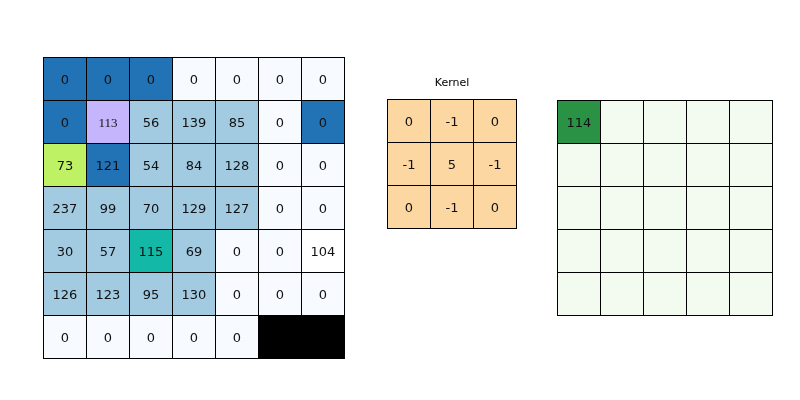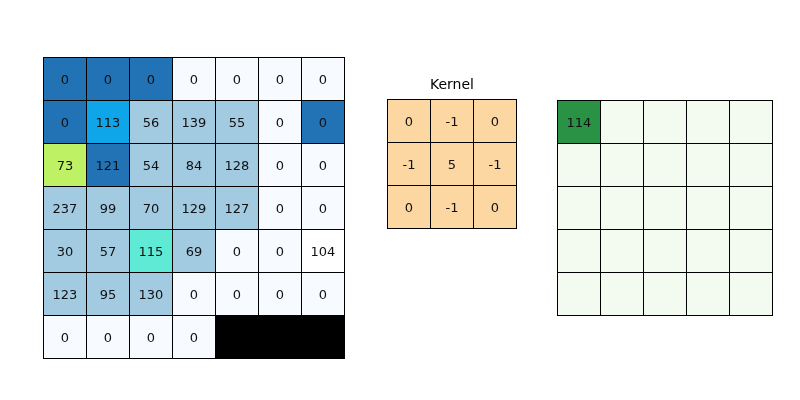--- a/index.html
+++ b/index.html
@@ -28,64 +28,65 @@
     font-size: 13px;
     line-height: 1;
     user-select: none;
   }
   .kernel-title {
     position: absolute;
     left: 387px;
     top: 76px;
     width: 130px;
     text-align: center;
-    font-size: 14px;
+    font-size: 11px;
     color: #000000;
   }
 </style>
 </head>
 <body>
 
 <div id="canvas">
   <div class="grid" id="input-grid" style="left: 43px; top: 57px; grid-template-columns: repeat(7, 42px);">
       <div class="cell" style="background: rgb(34, 114, 182);">0</div>
       <div class="cell" style="background: rgb(34, 114, 182);">0</div>
       <div class="cell" style="background: rgb(34, 114, 182);">0</div>
       <div class="cell" style="background: rgb(247, 251, 255);">0</div>
       <div class="cell" style="background: rgb(247, 251, 255);">0</div>
       <div class="cell" style="background: rgb(247, 251, 255);">0</div>
       <div class="cell" style="background: rgb(247, 251, 255);">0</div>
       <div class="cell" style="background: rgb(34, 114, 182);">0</div>
-      <div class="cell" style="background: #0ea5e9;">113</div>
+      <div class="cell" style="background: #c4b5fd; font-family: Liberation Serif, serif;">113</div>
       <div class="cell" style="background: rgb(162, 203, 226);">56</div>
       <div class="cell" style="background: rgb(162, 203, 226);">139</div>
-      <div class="cell" style="background: rgb(162, 203, 226);">55</div>
+      <div class="cell" style="background: rgb(162, 203, 226);">85</div>
       <div class="cell" style="background: rgb(247, 251, 255);">0</div>
       <div class="cell" style="background: rgb(34, 114, 182);">0</div>
       <div class="cell" style="background: #bef264;">73</div>
       <div class="cell" style="background: rgb(34, 114, 182);">121</div>
       <div class="cell" style="background: rgb(162, 203, 226);">54</div>
       <div class="cell" style="background: rgb(162, 203, 226);">84</div>
       <div class="cell" style="background: rgb(162, 203, 226);">128</div>
       <div class="cell" style="background: rgb(247, 251, 255);">0</div>
       <div class="cell" style="background: rgb(247, 251, 255);">0</div>
       <div class="cell" style="background: rgb(162, 203, 226);">237</div>
       <div class="cell" style="background: rgb(162, 203, 226);">99</div>
       <div class="cell" style="background: rgb(162, 203, 226);">70</div>
       <div class="cell" style="background: rgb(162, 203, 226);">129</div>
       <div class="cell" style="background: rgb(162, 203, 226);">127</div>
       <div class="cell" style="background: rgb(247, 251, 255);">0</div>
       <div class="cell" style="background: rgb(247, 251, 255);">0</div>
       <div class="cell" style="background: rgb(162, 203, 226);">30</div>
       <div class="cell" style="background: rgb(162, 203, 226);">57</div>
-      <div class="cell" style="background: #5eead4;">115</div>
+      <div class="cell" style="background: #14b8a6;">115</div>
       <div class="cell" style="background: rgb(162, 203, 226);">69</div>
       <div class="cell" style="background: rgb(247, 251, 255);">0</div>
       <div class="cell" style="background: rgb(247, 251, 255);">0</div>
       <div class="cell" style="background: #ffffff;">104</div>
+      <div class="cell" style="background: rgb(162, 203, 226);">126</div>
       <div class="cell" style="background: rgb(162, 203, 226);">123</div>
       <div class="cell" style="background: rgb(162, 203, 226);">95</div>
       <div class="cell" style="background: rgb(162, 203, 226);">130</div>
       <div class="cell" style="background: rgb(247, 251, 255);">0</div>
       <div class="cell" style="background: rgb(247, 251, 255);">0</div>
       <div class="cell" style="background: rgb(247, 251, 255);">0</div>
       <div class="cell" style="background: rgb(247, 251, 255);">0</div>
       <div class="cell" style="background: rgb(247, 251, 255);">0</div>
       <div class="cell" style="background: rgb(247, 251, 255);">0</div>
       <div class="cell" style="background: rgb(247, 251, 255);">0</div>

